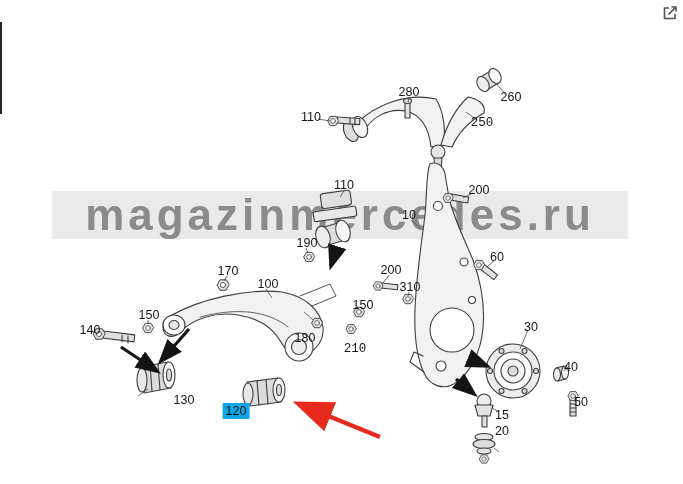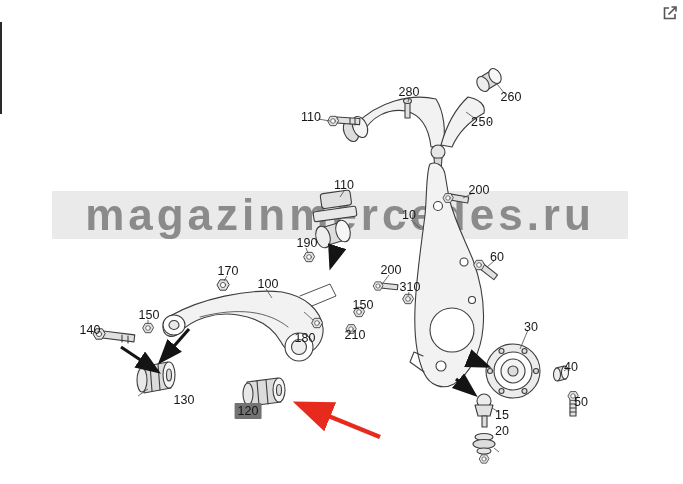--- a/index.html
+++ b/index.html
@@ -251,27 +251,27 @@
       <div class="part-label" style="left: 409px; top: 215px;">10</div>
       <div class="part-label" style="left: 307px; top: 243px;">190</div>
       <div class="part-label" style="left: 228px; top: 271px;">170</div>
       <div class="part-label" style="left: 391px; top: 270px;">200</div>
       <div class="part-label" style="left: 497px; top: 257px;">60</div>
       <div class="part-label" style="left: 268px; top: 284px;">100</div>
       <div class="part-label" style="left: 410px; top: 287px;">310</div>
       <div class="part-label" style="left: 149px; top: 315px;">150</div>
       <div class="part-label" style="left: 305px; top: 320px; margin-top: 18px;">180</div>
       <div class="part-label" style="left: 363px; top: 305px;">150</div>
-      <div class="part-label" style="left: 355px; top: 335px;">210</div>
+      <div class="part-label" style="left: 355px; top: 349px; font-family: Liberation Mono, monospace;">210</div>
       <div class="part-label" style="left: 90px; top: 330px;">140</div>
       <div class="part-label" style="left: 531px; top: 327px;">30</div>
       <div class="part-label" style="left: 571px; top: 367px;">40</div>
       <div class="part-label" style="left: 581px; top: 402px;">50</div>
       <div class="part-label" style="left: 140px; top: 400px; margin-left: 44px;">130</div>
-      <div class="part-label highlight" style="left: 248px; top: 411px; background: #737373;">120</div>
+      <div class="part-label highlight" style="left: 236px; top: 411px; background: #0ea5e9;">120</div>
       <div class="part-label" style="left: 502px; top: 415px; text-align: right;">15</div>
       <div class="part-label" style="left: 502px; top: 431px;">20</div>
     </div>
 
   <div class="edit-btn">
     <svg width="16" height="16" viewBox="0 0 16 16">
       <path d="M13,9 L13,13.5 L2.5,13.5 L2.5,3 L7,3" fill="none" stroke="#555555" stroke-width="1.6"></path>
       <path d="M6.5,9.5 L13.5,2.5" fill="none" stroke="#555555" stroke-width="1.7"></path>
       <path d="M9.5,2 L14,2 L14,6.5" fill="none" stroke="#555555" stroke-width="1.6"></path>
     </svg>

